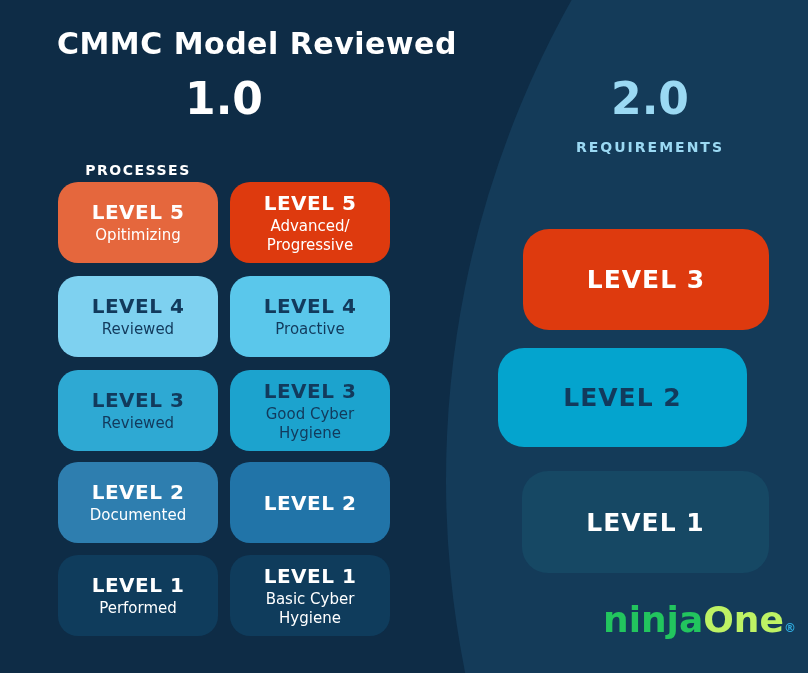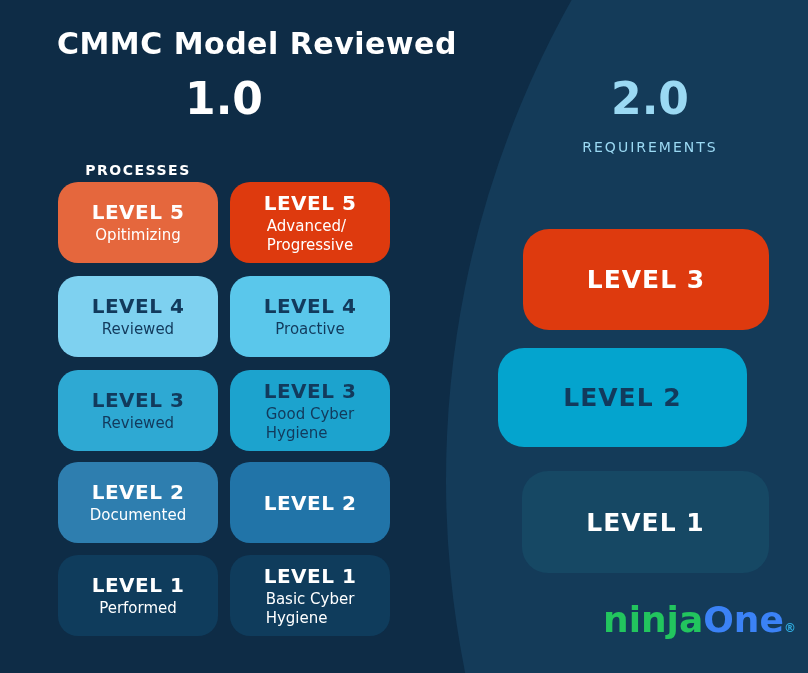--- a/index.html
+++ b/index.html
@@ -22,26 +22,26 @@
   .v1num{left:58px;width:332px;color:#fff;}
   .v2num{left:520px;width:260px;}
   .colhead{
     position:absolute;top:138px;width:160px;text-align:center;
     font-size:14px;font-weight:bold;letter-spacing:1.5px;color:#fff;
   }
   .colhead.a{left:58px;margin-top:24px;}
   .colhead.b{left:222px;margin-top:44px;}
   .v2head{
     position:absolute;left:520px;top:139px;width:260px;text-align:center;
-    font-size:14px;font-weight:normal;letter-spacing:2px;
+    font-size:14px;font-weight:bold;letter-spacing:2px;
   }
   .pbox{
     position:absolute;width:160px;height:81px;border-radius:20px;
     display:flex;flex-direction:column;align-items:center;justify-content:center;
-    text-align:left;
+    text-align:center;
   }
   .colA{left:58px;} .colB{left:230px;}
   .r0{top:182px;} .r1{top:276px;} .r2{top:370px;} .r3{top:462px;} .r4{top:555px;}
   .lvl{font-size:20px;font-weight:bold;letter-spacing:.5px;line-height:1.2;}
   .sub{font-size:15px;line-height:1.25;white-space:pre-line;margin-top:2px;}
   .rbox{
     position:absolute;display:flex;align-items:center;justify-content:center;
     font-size:25px;font-weight:bold;letter-spacing:1px;border-radius:26px;
   }
   .rb3{left:523px;top:229px;width:246px;height:101px;}
@@ -117,16 +117,16 @@
     <span>LEVEL 3</span>
   </div>
   <div class="rbox rb2" style="background-color: rgb(4, 164, 206); color: rgb(18, 58, 92);">
     <span>LEVEL 2</span>
   </div>
   <div class="rbox rb1" style="background-color: rgb(22, 72, 100); color: rgb(255, 255, 255);">
     <span>LEVEL 1</span>
   </div>
 
   <div class="logo">
-    <span style="color: #22c55e;">ninja</span><span style="color: #3b82f6;">One</span><span class="mark" style="color: rgb(47, 169, 220);">®</span>
+    <span style="color: #22c55e;">ninja</span><span style="color: #bef264;">One</span><span class="mark" style="color: rgb(47, 169, 220);">®</span>
   </div>
 
 </div>
 
 </body></html>

